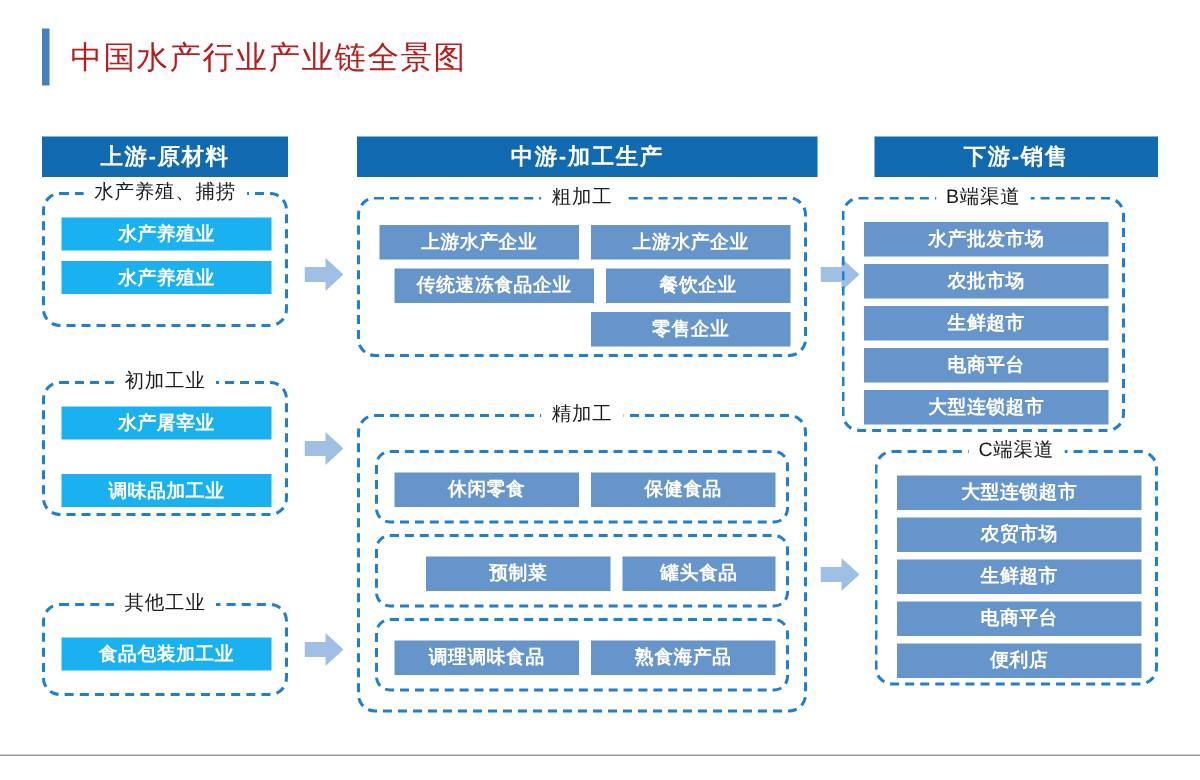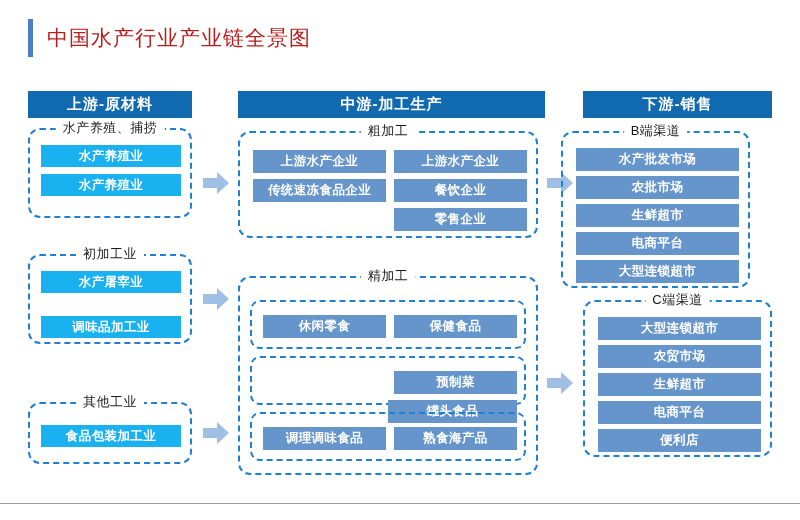--- a/index.html
+++ b/index.html
@@ -192,39 +192,39 @@
         <path d="M0 6 H14 V0 L26 11 L14 22 V16 H0 Z" fill="#9fc0e4"></path>
       </svg>
   </div>
 
   <div class="group" style="left:238px; top:131px; width:300px; height:107px;">
     <div class="group-label">粗加工</div>
     <div class="grid2" style="left:13px; top:17px; width:274px;">
       <div class="chip chip-steel" style="width:133px;">上游水产企业</div>
       <div class="chip chip-steel" style="width:133px;">上游水产企业</div>
       <div class="chip chip-steel" style="width:133px;">传统速冻食品企业</div>
-      <div class="chip chip-steel" style="width:133px;">餐饮企业</div>
+      <div class="chip chip-steel" style="width:123px;">餐饮企业</div>
       <div class="chip chip-steel" style="width:133px;">零售企业</div>
     </div>
   </div>
 
   <div class="group" style="left:238px; top:276px; width:300px; height:199px;">
     <div class="group-label">精加工</div>
 
     <div class="group" style="left:10px; top:22px; width:276px; height:49px; border-radius:10px;">
       <div class="grid2" style="left:11px; top:13px; width:254px;">
         <div class="chip chip-steel" style="width:123px;">休闲零食</div>
         <div class="chip chip-steel" style="width:123px;">保健食品</div>
       </div>
     </div>
 
     <div class="group" style="left:10px; top:78px; width:276px; height:49px; border-radius:10px;">
       <div class="grid2" style="left:11px; top:13px; width:254px;">
         <div class="chip chip-steel" style="width:123px;">预制菜</div>
-        <div class="chip chip-steel" style="width:129px;">罐头食品</div>
+        <div class="chip chip-steel" style="width:102px;">罐头食品</div>
       </div>
     </div>
 
     <div class="group" style="left:10px; top:134px; width:276px; height:49px; border-radius:10px;">
       <div class="grid2" style="left:11px; top:13px; width:254px;">
         <div class="chip chip-steel" style="width:123px;">调理调味食品</div>
         <div class="chip chip-steel" style="width:123px;">熟食海产品</div>
       </div>
     </div>
   </div>

